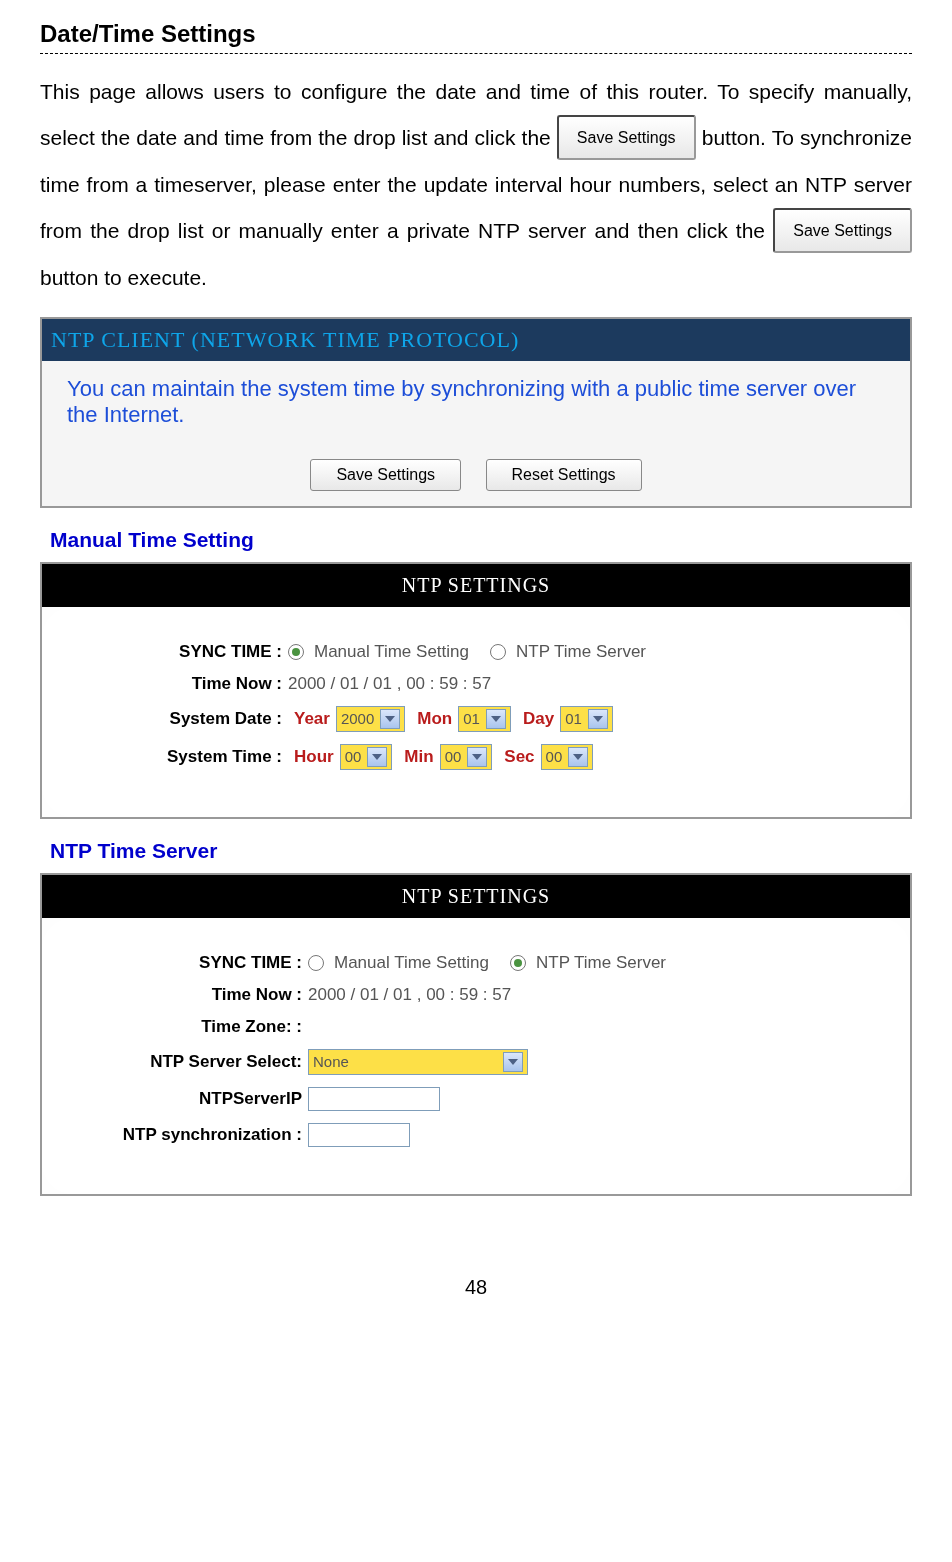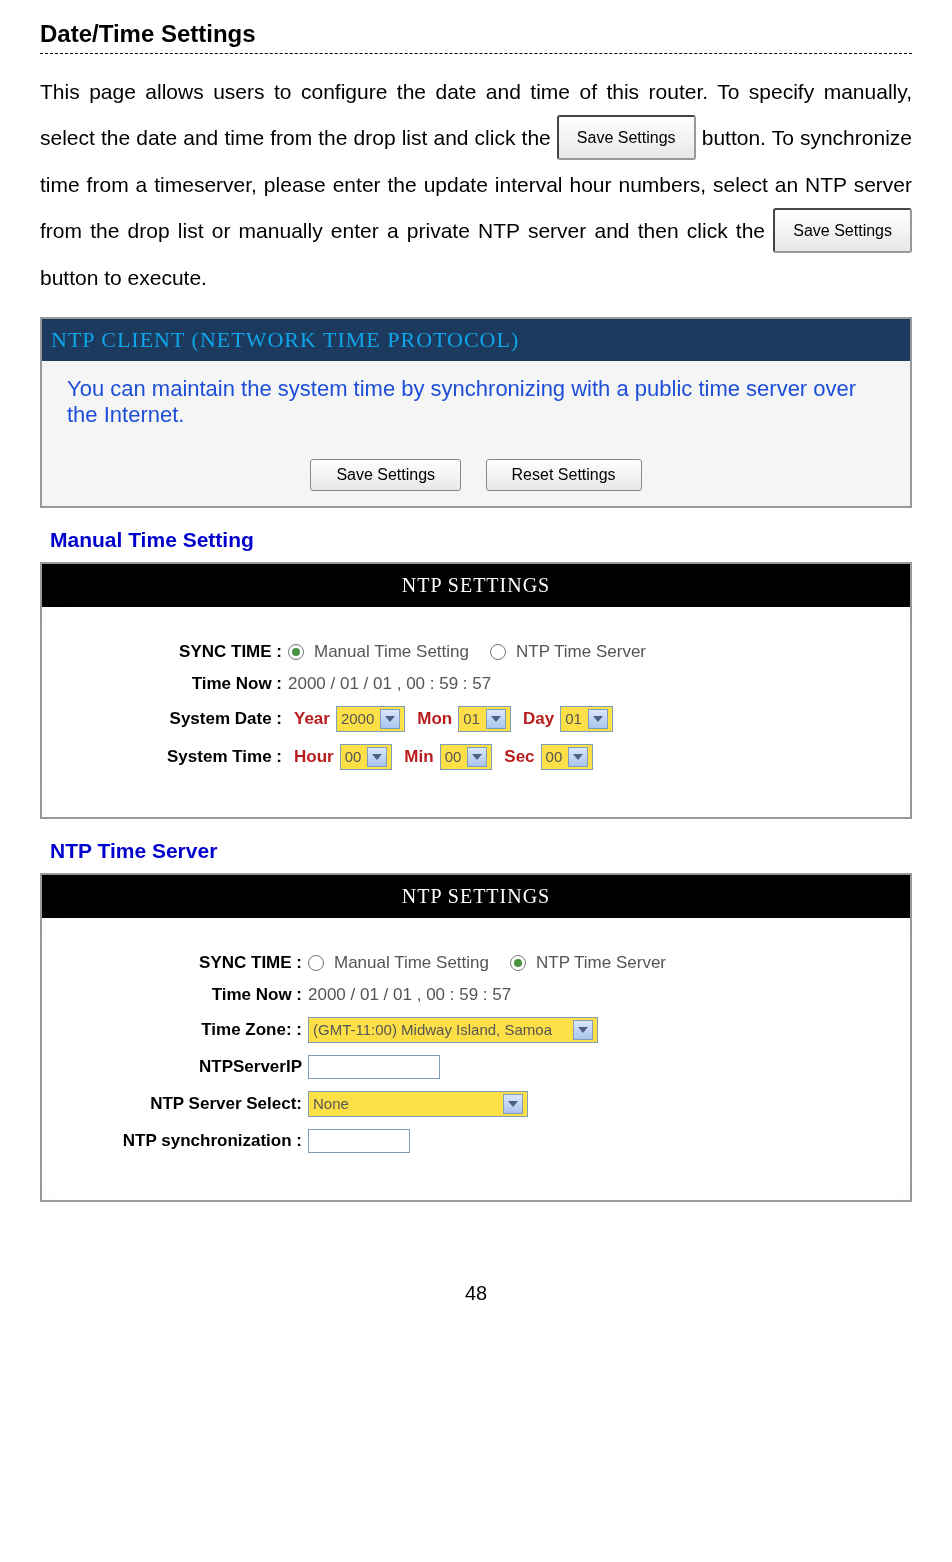--- a/index.html
+++ b/index.html
@@ -295,43 +295,37 @@
         <span class="radio-dot selected"></span>
         <span class="radio-label">NTP Time Server</span>
       </div>
     </div>
     <div class="row">
       <div class="label-col-wide">Time Now :</div>
       <div class="value-col">2000 / 01 / 01 , 00 : 59 : 57</div>
     </div>
     <div class="row">
       <div class="label-col-wide">Time Zone: :</div>
-      <div class="value-col">
-        <span class="select-box select-wide">
-          <span>(GMT-11:00) Midway Island, Samoa</span>
-          <span class="select-arrow"></span>
-        </span>
-      </div>
-    </div>
-    <div class="row">
-      <div class="label-col-wide">NTPServerIP</div>
-      <div class="value-col">
-        <span class="text-input"></span>
-      </div>
     </div>
     <div class="row">
       <div class="label-col-wide">NTP Server Select:</div>
       <div class="value-col">
         <span class="select-box select-med">
           <span>None</span>
           <span class="select-arrow"></span>
         </span>
       </div>
     </div>
     <div class="row">
+      <div class="label-col-wide">NTPServerIP</div>
+      <div class="value-col">
+        <span class="text-input"></span>
+      </div>
+    </div>
+    <div class="row">
       <div class="label-col-wide">NTP synchronization :</div>
       <div class="value-col">
         <span class="text-input" style="width:100px"></span>
       </div>
     </div>
   </div>
 </div>
 
 <div class="page-number">48</div>
 

